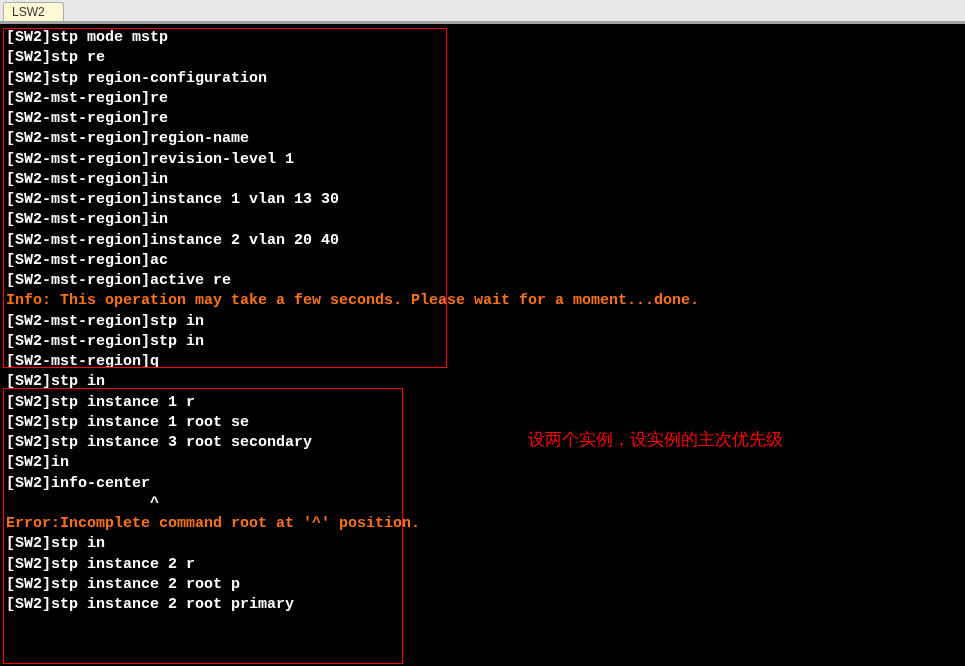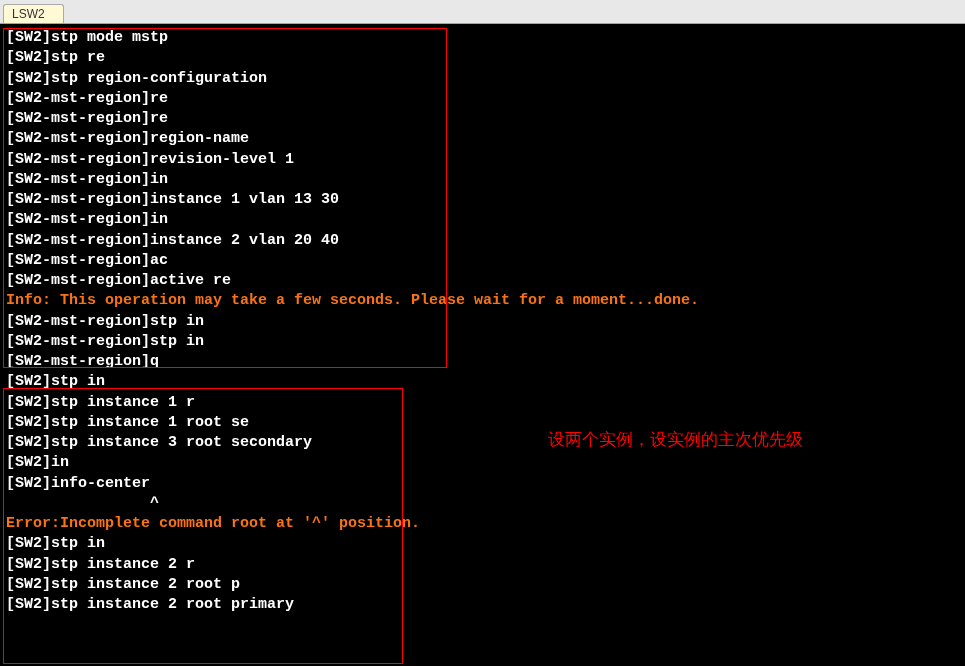--- a/index.html
+++ b/index.html
@@ -6,21 +6,21 @@
     body {
       font-family: "Courier New", monospace;
       background: #fff;
       width: 965px;
       height: 666px;
       overflow: hidden;
       font-size: 15px;
     }
     .tab-bar {
       background: #e8e8e8;
-      border-bottom: 1px solid #a3a3a3;
+      border-bottom: 3px solid #a3a3a3;
       height: 24px;
       display: flex;
       align-items: flex-end;
     }
     .tab {
       background: #fff9d6;
       border: 1px solid #aaa;
       border-bottom: none;
       padding: 2px 18px 2px 8px;
       font-family: Arial, sans-serif;
@@ -43,21 +43,21 @@
       font-weight: bold;
     }
     .yellow { color: #ffffff; }
     .white { color: #f97316; }
     .red-annotation {
       color: #ff0000;
       font-family: "Microsoft YaHei", "SimSun", sans-serif;
       font-size: 17px;
       font-weight: normal;
       position: absolute;
-      left: 548px;
+      left: 528px;
       top: 405px;
     }
     .red-box {
       position: absolute;
       border: 1px solid #ff0000;
       pointer-events: none;
     }
     .box1 {
       left: 3px;
       top: 28px;

